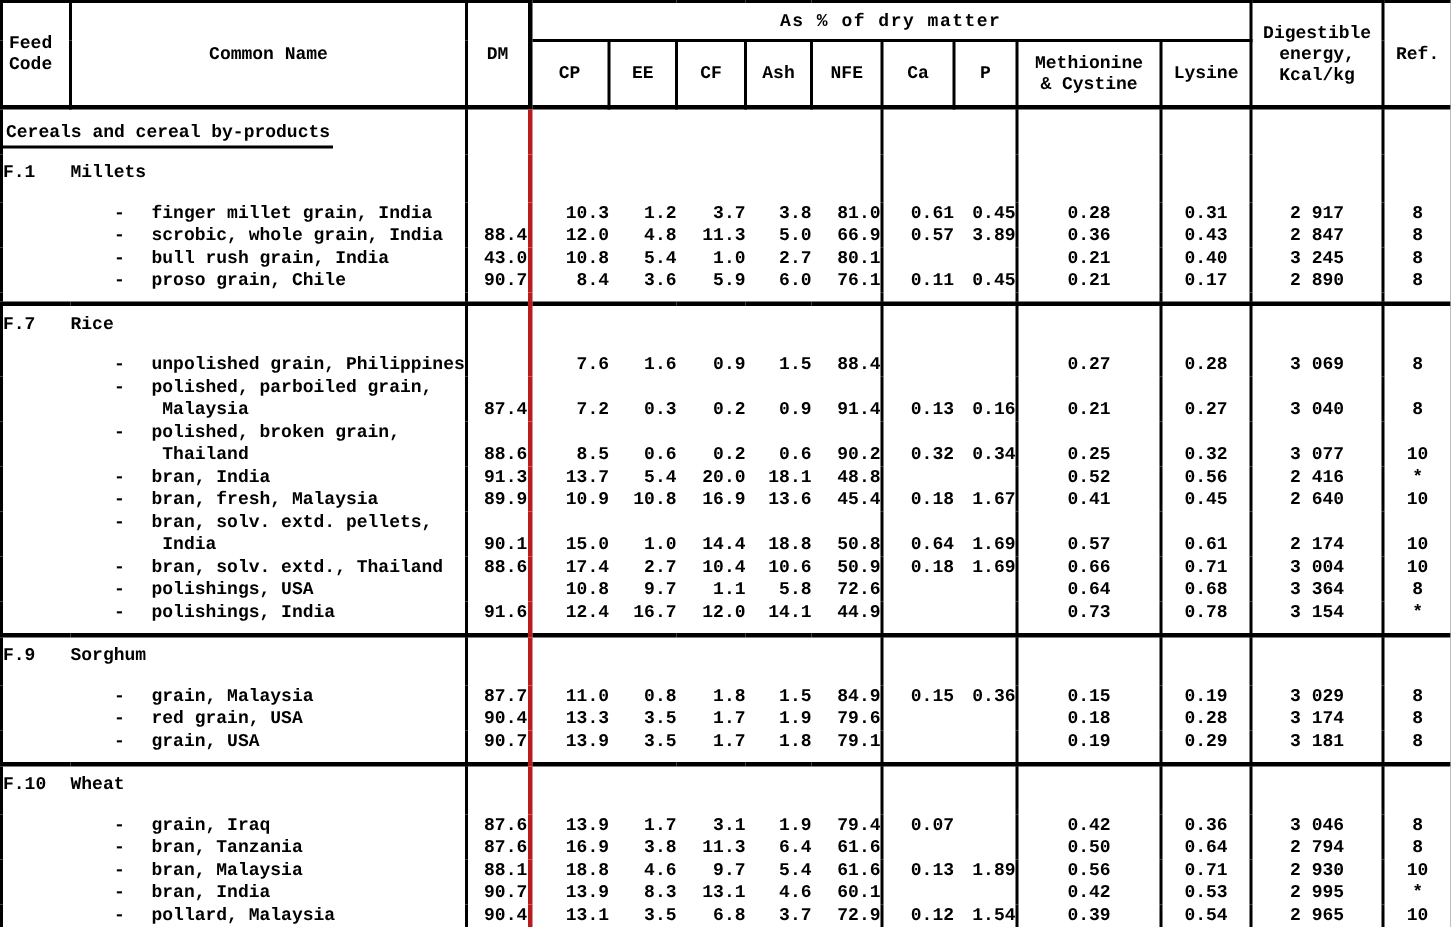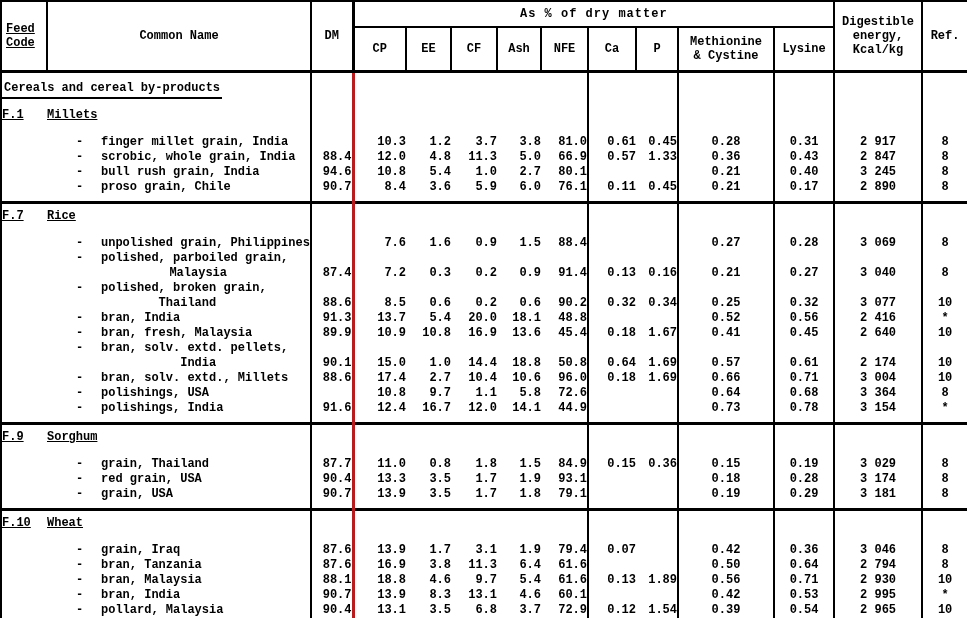--- a/index.html
+++ b/index.html
@@ -12,47 +12,47 @@
     border-collapse:collapse; table-layout:fixed; width:965px;
     border:2px solid #000;
     font:700 12px/15px "Liberation Mono","DejaVu Sans Mono",monospace;
     color:#000;
   }
   thead th {
     border:2px solid #000; font-weight:700; padding:0;
     text-align:center; vertical-align:middle;
   }
   thead { border-bottom:3px solid #000; }
-  th.h-code { text-align:left; padding-left:4px; white-space:pre; line-height:14px;text-decoration:underline; }
+  th.h-code { text-align:left; padding-left:4px; white-space:pre; line-height:14px; }
   th.h-group { height:24px; letter-spacing:1px;text-align:center; }
   th.h-sub { height:42px; }
   th.pre { white-space:pre; line-height:14px;border-radius:19px; }
   th.bl3 { border-left:3px solid #000; }
 
   tbody.band { border-top:3px solid #000; border-bottom:3px solid #000; }
   tbody.band td { padding:0; vertical-align:bottom; }
   td.bl2 { border-left:2px solid #000; }
   td.bl3 { border-left:3px solid #b91c1c; }
   td.num { text-align:right; padding-right:7px; }
   td.pr3 { padding-right:3px; }
   td.pr8 { padding-right:8px; }
   td.pr9 { padding-right:9px; }
   td.ctr { text-align:center; }
 
   tr.heading-row td { padding-top:8px; padding-bottom:4px; vertical-align:top;margin-left:34px; }
   .underl { border-bottom:2px solid #000; padding:0 2px 1px 2px; display:inline-block; }
-  tr.title-row td { padding-top:5px; padding-bottom:12px; vertical-align:top;text-decoration:underline; }
+  tr.title-row td { padding-top:5px; padding-bottom:12px; vertical-align:top; }
   td.code-cell { padding-left:3px; }
   td.group-name { padding-left:9px; }
   tr.spacer td { height:6px; padding:0; }
 
   td.name-cell { overflow:hidden; }
   .name-wrap { display:flex; align-items:flex-start; padding-left:29px; }
   .name-wrap .dash { width:25px; flex:none; }
-  .name-wrap .txt { white-space:pre;text-align:center; }
+  .name-wrap .txt { white-space:pre; }
 </style>
 </head>
 <body>
 
 <div class="page">
   <table class="feed">
     <colgroup>
       <col style="width:46px">
         <col style="width:264px">
         <col style="width:42px">
@@ -155,35 +155,35 @@
               <span class="txt">scrobic, whole grain, India</span>
             </div>
           </td>
           <td class="bl2 num pr3">88.4</td>
           <td class="bl3 num">12.0</td>
           <td class="num">4.8</td>
           <td class="num">11.3</td>
           <td class="num">5.0</td>
           <td class="num">66.9</td>
           <td class="bl2 num pr8">0.57</td>
-          <td class="num pr9">1.33</td>
+          <td class="num pr9">3.89</td>
           <td class="bl2 ctr">0.36</td>
           <td class="bl2 ctr">0.43</td>
           <td class="bl2 ctr">2 847</td>
           <td class="bl2 ctr">8</td>
         </tr>
         <tr>
           <td class="code-cell"></td>
           <td class="name-cell">
             <div class="name-wrap">
               <span class="dash">-</span>
               <span class="txt">bull rush grain, India</span>
             </div>
           </td>
-          <td class="bl2 num pr3">94.6</td>
+          <td class="bl2 num pr3">43.0</td>
           <td class="bl3 num">10.8</td>
           <td class="num">5.4</td>
           <td class="num">1.0</td>
           <td class="num">2.7</td>
           <td class="num">80.1</td>
           <td class="bl2 num pr8"></td>
           <td class="num pr9"></td>
           <td class="bl2 ctr">0.21</td>
           <td class="bl2 ctr">0.40</td>
           <td class="bl2 ctr">3 245</td>
@@ -371,29 +371,29 @@
           <td class="bl2 ctr">0.57</td>
           <td class="bl2 ctr">0.61</td>
           <td class="bl2 ctr">2 174</td>
           <td class="bl2 ctr">10</td>
         </tr>
         <tr>
           <td class="code-cell"></td>
           <td class="name-cell">
             <div class="name-wrap">
               <span class="dash">-</span>
-              <span class="txt">bran, solv. extd., Millets</span>
+              <span class="txt">bran, solv. extd., Thailand</span>
             </div>
           </td>
           <td class="bl2 num pr3">88.6</td>
           <td class="bl3 num">17.4</td>
           <td class="num">2.7</td>
           <td class="num">10.4</td>
           <td class="num">10.6</td>
-          <td class="num">96.0</td>
+          <td class="num">50.9</td>
           <td class="bl2 num pr8">0.18</td>
           <td class="num pr9">1.69</td>
           <td class="bl2 ctr">0.66</td>
           <td class="bl2 ctr">0.71</td>
           <td class="bl2 ctr">3 004</td>
           <td class="bl2 ctr">10</td>
         </tr>
         <tr>
           <td class="code-cell"></td>
           <td class="name-cell">
@@ -468,21 +468,21 @@
           <td class="bl2 ctr"></td>
           <td class="bl2 ctr"></td>
           <td class="bl2 ctr"></td>
           <td class="bl2 ctr"></td>
         </tr>
         <tr>
           <td class="code-cell"></td>
           <td class="name-cell">
             <div class="name-wrap">
               <span class="dash">-</span>
-              <span class="txt">grain, Thailand</span>
+              <span class="txt">grain, Malaysia</span>
             </div>
           </td>
           <td class="bl2 num pr3">87.7</td>
           <td class="bl3 num">11.0</td>
           <td class="num">0.8</td>
           <td class="num">1.8</td>
           <td class="num">1.5</td>
           <td class="num">84.9</td>
           <td class="bl2 num pr8">0.15</td>
           <td class="num pr9">0.36</td>
@@ -497,21 +497,21 @@
             <div class="name-wrap">
               <span class="dash">-</span>
               <span class="txt">red grain, USA</span>
             </div>
           </td>
           <td class="bl2 num pr3">90.4</td>
           <td class="bl3 num">13.3</td>
           <td class="num">3.5</td>
           <td class="num">1.7</td>
           <td class="num">1.9</td>
-          <td class="num">93.1</td>
+          <td class="num">79.6</td>
           <td class="bl2 num pr8"></td>
           <td class="num pr9"></td>
           <td class="bl2 ctr">0.18</td>
           <td class="bl2 ctr">0.28</td>
           <td class="bl2 ctr">3 174</td>
           <td class="bl2 ctr">8</td>
         </tr>
         <tr>
           <td class="code-cell"></td>
           <td class="name-cell">

